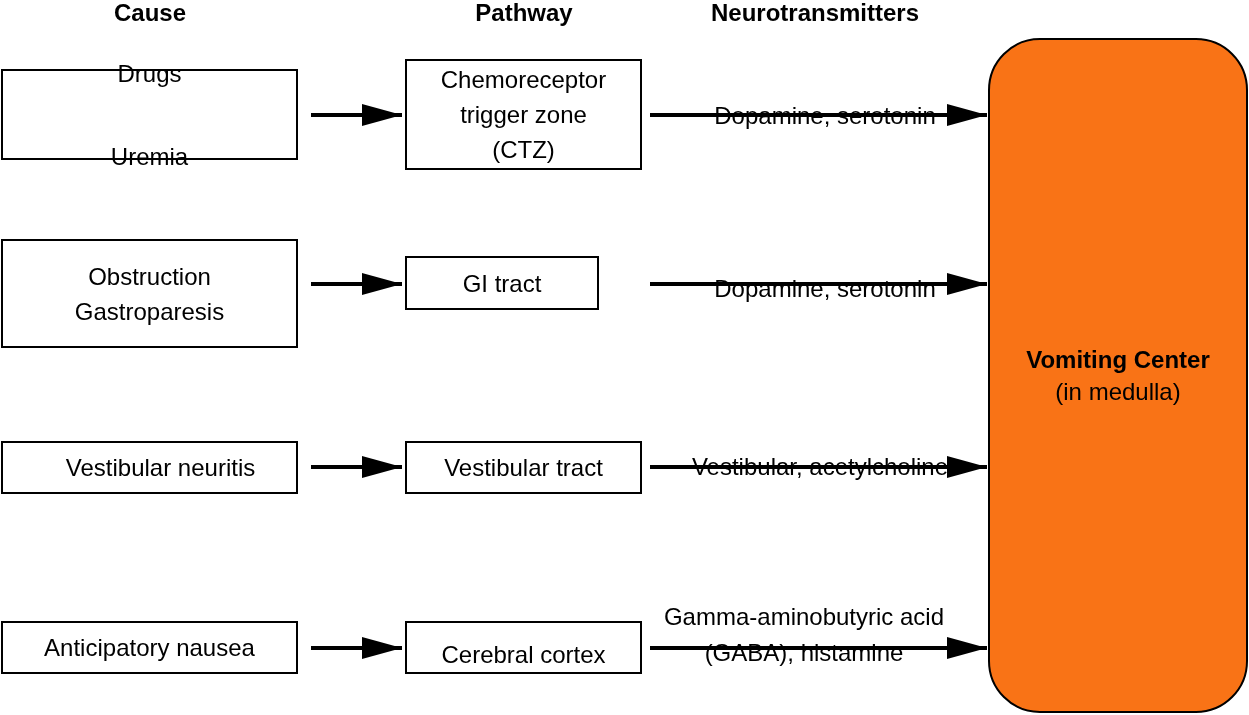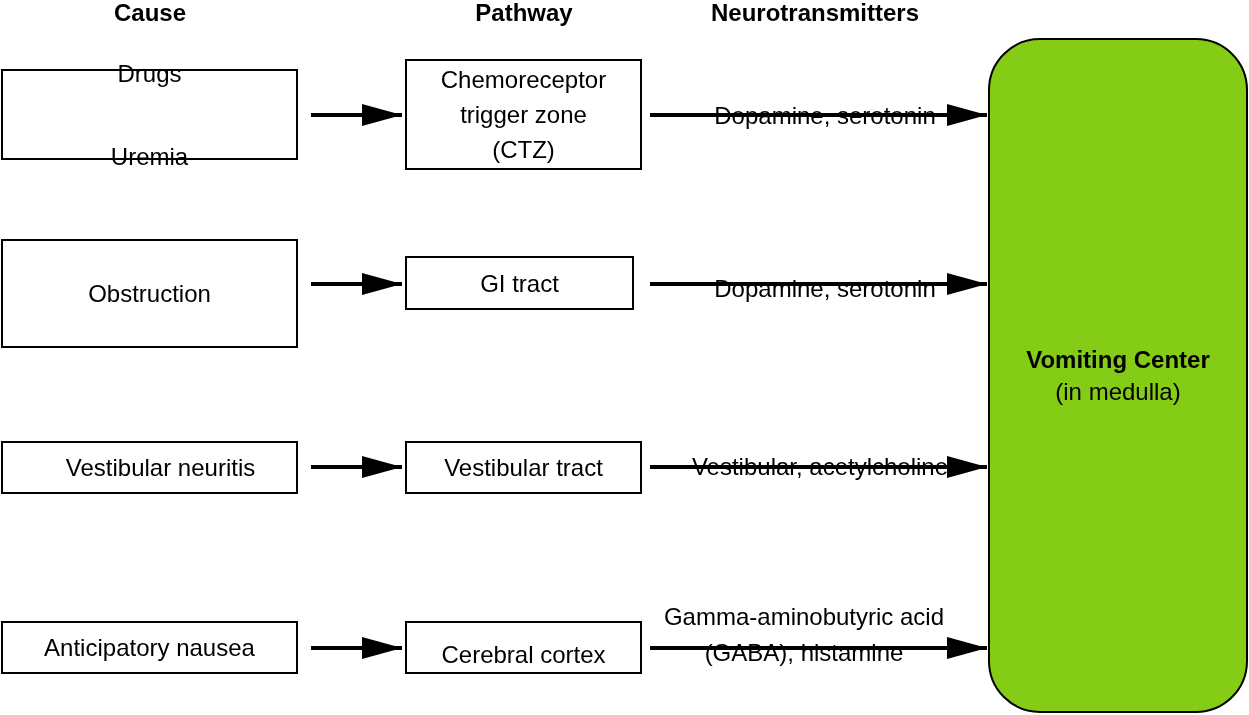--- a/index.html
+++ b/index.html
@@ -7,21 +7,21 @@
          font-family: "Liberation Sans", sans-serif; color: #000; }
   .hdr { position: absolute; top: 0; font-weight: bold; font-size: 24px; line-height: 26px; text-align: center; }
   .box { position: absolute; border: 2px solid #000; box-sizing: border-box; background: #fff;
          display: flex; flex-direction: column; align-items: center; justify-content: center;
          font-size: 24px; line-height: 35px; text-align: center; }
   .box span { display: block; white-space: nowrap; }
   .nt { position: absolute; font-size: 24px; line-height: 36px; text-align: center; white-space: nowrap; margin-top: 36px; }
   .nt span { display: block; }
   svg.arrows { position: absolute; left: 0; top: 0; }
   .center { position: absolute; left: 988px; top: 38px; width: 260px; height: 675px; border: 2px solid #000;
-            box-sizing: border-box; border-radius: 52px; background: #84cc16;
+            box-sizing: border-box; border-radius: 52px; background: #f97316;
             display: flex; flex-direction: column; align-items: center; justify-content: center; }
   .center .t { font-weight: bold; font-size: 24px; line-height: 32px; }
   .center .s { font-size: 24px; line-height: 32px; }
 </style>
 </head>
 <body>
 
 <div class="hdr" style="left:80px; width:140px;">Cause</div>
 <div class="hdr" style="left:454px; width:140px;">Pathway</div>
 <div class="hdr" style="left:660px; width:310px;">Neurotransmitters</div>
@@ -54,22 +54,23 @@
   <span>Chemoreceptor</span>
   <span>trigger zone</span>
   <span>(CTZ)</span>
 </div>
 <div class="nt" style="left:660px; width:330px; top:62px;">
   <span>Dopamine, serotonin</span>
 </div>
 
 <div class="box" style="left:1px; top:239px; width:297px; height:109px;">
   <span>Obstruction</span>
+  <span>Gastroparesis</span>
 </div>
-<div class="box" style="left:405px; top:256px; width:229px; height:54px;">
+<div class="box" style="left:405px; top:256px; width:194px; height:54px;">
   <span>GI tract</span>
 </div>
 <div class="nt" style="left:660px; width:330px; top:235px;">
   <span>Dopamine, serotonin</span>
 </div>
 
 <div class="box" style="left:1px; top:441px; width:297px; height:53px;padding-left:42px;">
   <span style="margin-left:-20px;">Vestibular neuritis</span>
 </div>
 <div class="box" style="left:405px; top:441px; width:237px; height:53px;">

